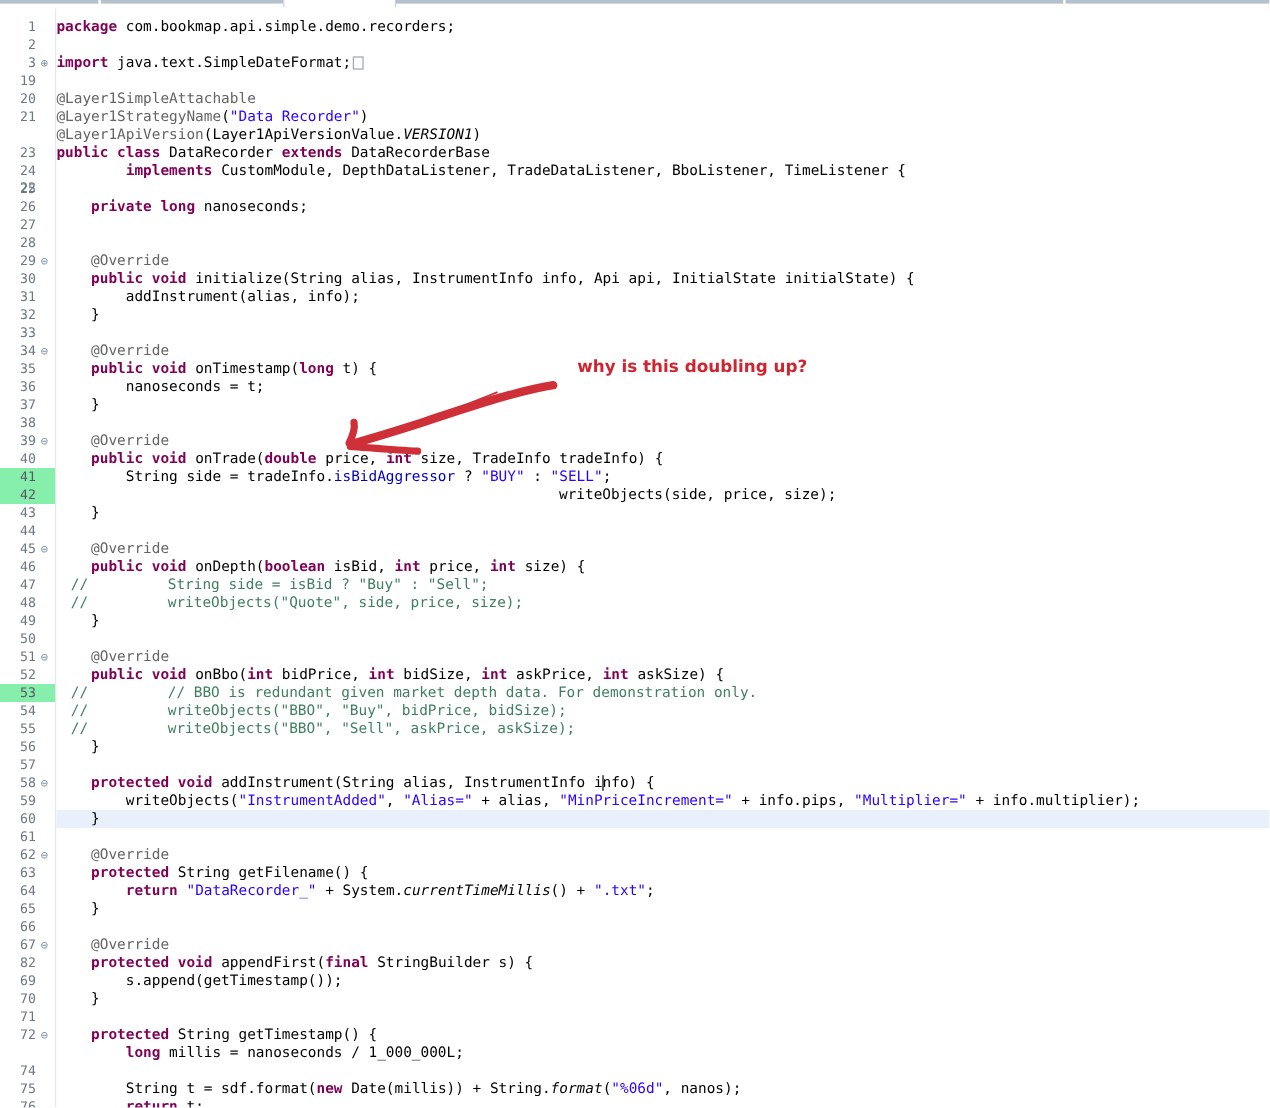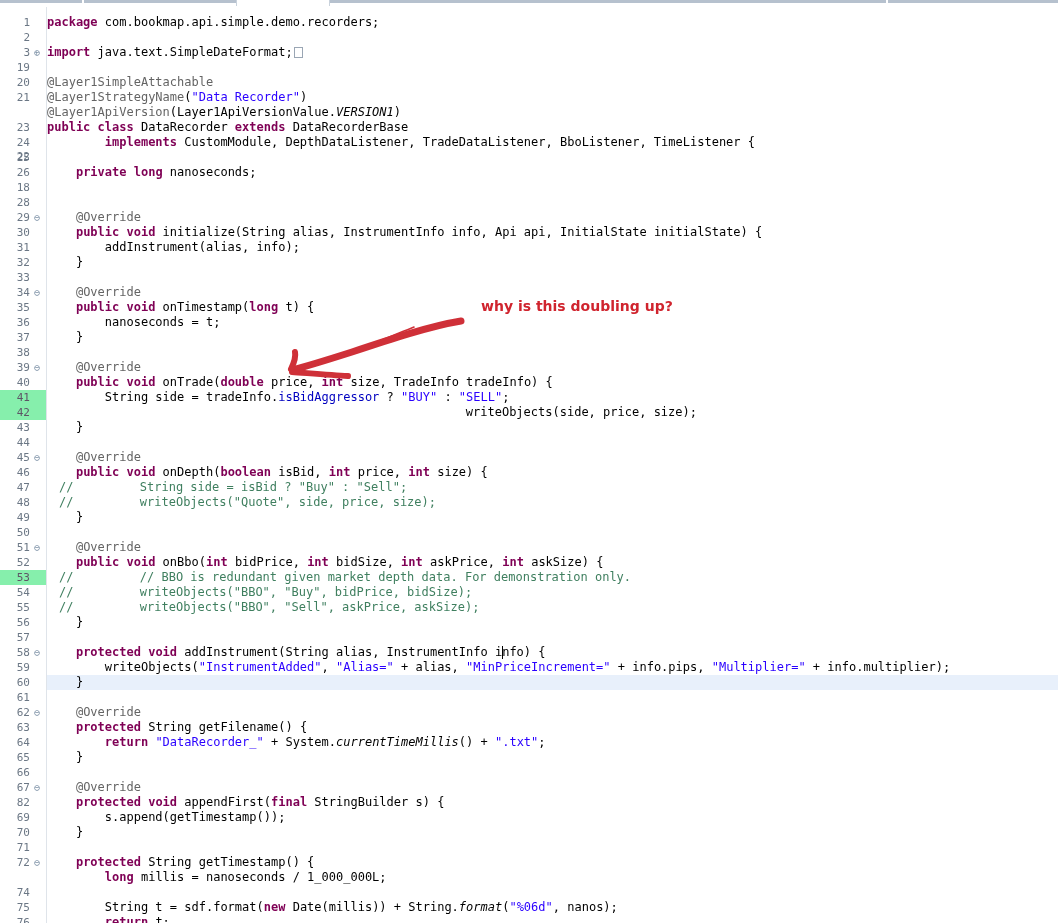--- a/index.html
+++ b/index.html
@@ -98,21 +98,21 @@
       <div class="ln" style="top: 23px;"><span class="num">2</span><span class="glyph"></span></div>
       <div class="ln" style="top: 38px;"><span class="num">3</span><span class="glyph">⊕</span></div>
       <div class="ln" style="top: 53px;"><span class="num">19</span><span class="glyph"></span></div>
       <div class="ln" style="top: 68px;"><span class="num">20</span><span class="glyph"></span></div>
       <div class="ln" style="top: 83px;"><span class="num">21</span><span class="glyph"></span></div>
       <div class="ln" style="top: 98px; margin-top: 44px;"><span class="num">22</span><span class="glyph"></span></div>
       <div class="ln" style="top: 113px;"><span class="num">23</span><span class="glyph"></span></div>
       <div class="ln" style="top: 128px;"><span class="num">24</span><span class="glyph"></span></div>
       <div class="ln" style="top: 143px;"><span class="num">25</span><span class="glyph"></span></div>
       <div class="ln" style="top: 158px;"><span class="num">26</span><span class="glyph"></span></div>
-      <div class="ln" style="top: 173px;"><span class="num">18</span><span class="glyph"></span></div>
+      <div class="ln" style="top: 173px;"><span class="num">27</span><span class="glyph"></span></div>
       <div class="ln" style="top: 188px;"><span class="num">28</span><span class="glyph"></span></div>
       <div class="ln" style="top: 203px;"><span class="num">29</span><span class="glyph">⊖</span></div>
       <div class="ln" style="top: 218px;"><span class="num">30</span><span class="glyph"></span></div>
       <div class="ln" style="top: 233px;"><span class="num">31</span><span class="glyph"></span></div>
       <div class="ln" style="top: 248px;"><span class="num">32</span><span class="glyph"></span></div>
       <div class="ln" style="top: 263px;"><span class="num">33</span><span class="glyph"></span></div>
       <div class="ln" style="top: 278px;"><span class="num">34</span><span class="glyph">⊖</span></div>
       <div class="ln" style="top: 293px;"><span class="num">35</span><span class="glyph"></span></div>
       <div class="ln" style="top: 308px;"><span class="num">36</span><span class="glyph"></span></div>
       <div class="ln" style="top: 323px;"><span class="num">37</span><span class="glyph"></span></div>

